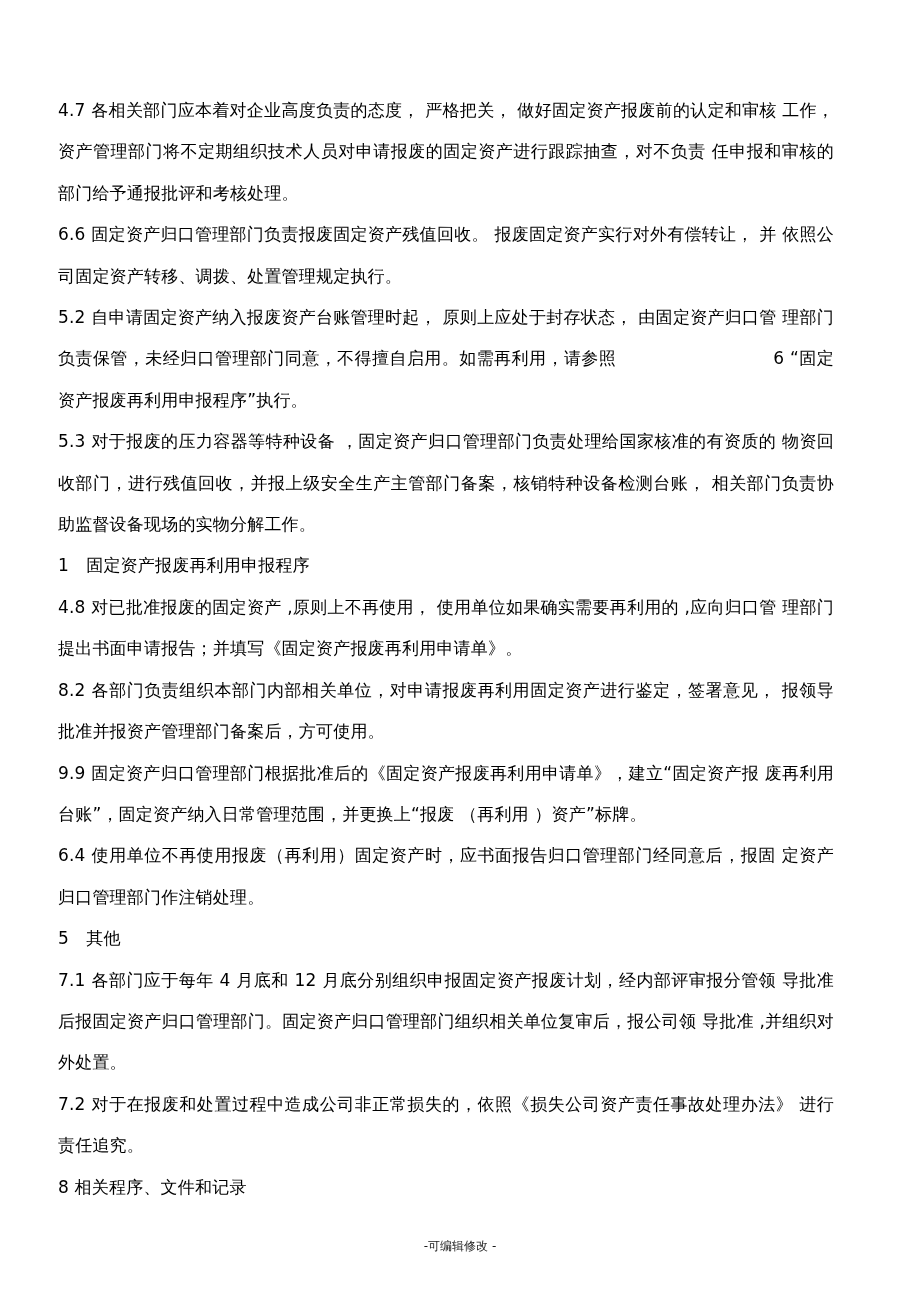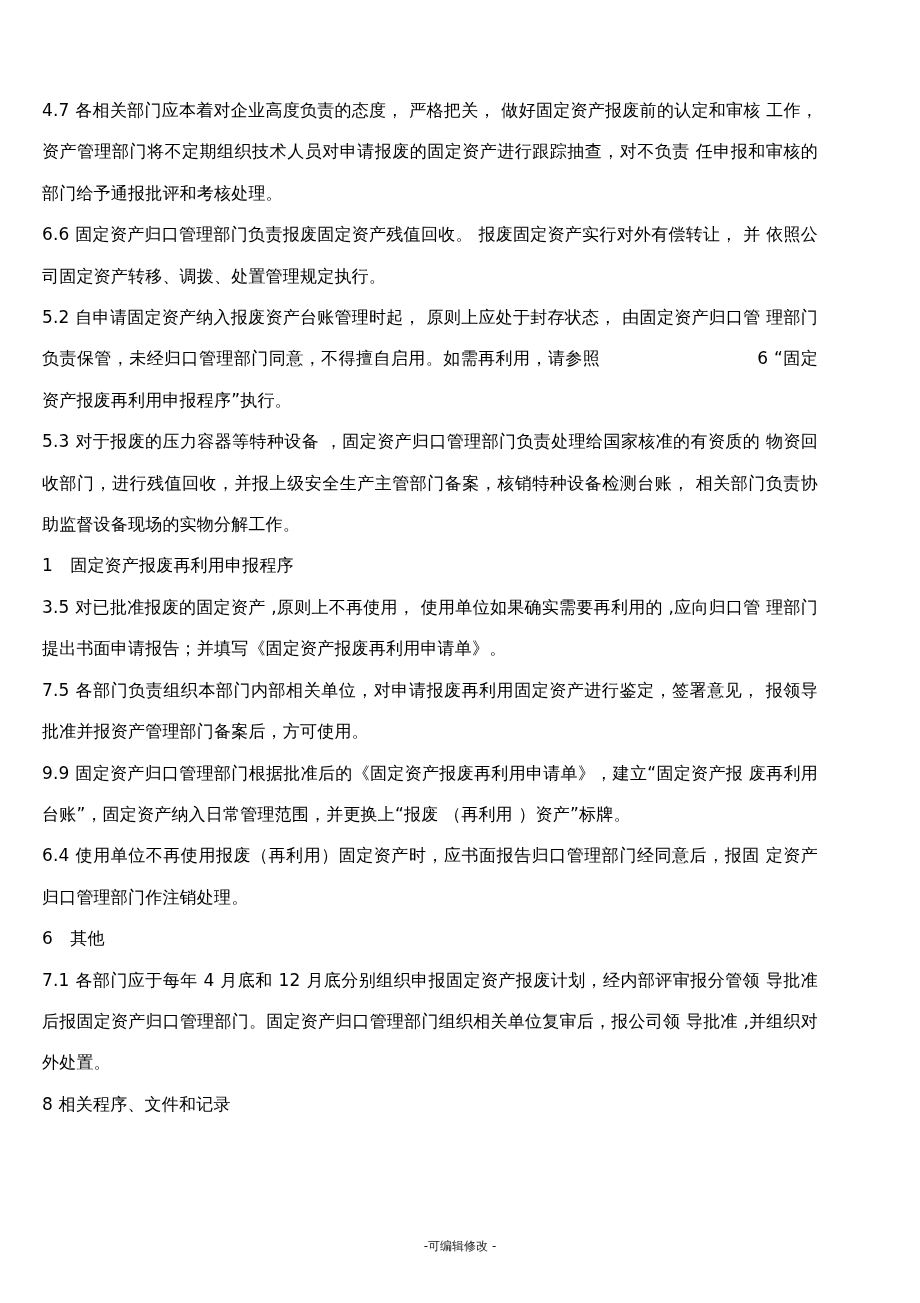--- a/index.html
+++ b/index.html
@@ -11,21 +11,21 @@
     position: relative;
     width: 920px;
     height: 1303px;
     background: #ffffff;
     overflow: hidden;
     font-family: "DejaVu Sans", sans-serif;
     color: #000000;
   }
   .doc-content {
     position: absolute;
-    left: 42px;
+    left: 58px;
     top: 90px;
     width: 776px;
     font-size: 17px;
     line-height: 41.4px;
     text-align: justify;
     letter-spacing: 0.2px;
     word-break: break-all;
   }
   .doc-content p {
     margin: 0;
@@ -46,24 +46,25 @@
 <body>
 
 <div class="page">
 
   <div class="doc-content">
     <p>4.7 各相关部门应本着对企业高度负责的态度， 严格把关， 做好固定资产报废前的认定和审核 工作，资产管理部门将不定期组织技术人员对申请报废的固定资产进行跟踪抽查，对不负责 任申报和审核的部门给予通报批评和考核处理。</p>
     <p>6.6 固定资产归口管理部门负责报废固定资产残值回收。 报废固定资产实行对外有偿转让， 并 依照公司固定资产转移、调拨、处置管理规定执行。</p>
     <p>5.2 自申请固定资产纳入报废资产台账管理时起， 原则上应处于封存状态， 由固定资产归口管 理部门负责保管，未经归口管理部门同意，不得擅自启用。如需再利用，请参照　　　　　　　　　6 “固定资产报废再利用申报程序”执行。</p>
     <p>5.3 对于报废的压力容器等特种设备 ，固定资产归口管理部门负责处理给国家核准的有资质的 物资回收部门，进行残值回收，并报上级安全生产主管部门备案，核销特种设备检测台账， 相关部门负责协助监督设备现场的实物分解工作。</p>
     <p>1　固定资产报废再利用申报程序</p>
-    <p>3.5 对已批准报废的固定资产 ,原则上不再使用， 使用单位如果确实需要再利用的 ,应向归口管 理部门提出书面申请报告；并填写《固定资产报废再利用申请单》。</p>
-    <p>7.5 各部门负责组织本部门内部相关单位，对申请报废再利用固定资产进行鉴定，签署意见， 报领导批准并报资产管理部门备案后，方可使用。</p>
+    <p>4.8 对已批准报废的固定资产 ,原则上不再使用， 使用单位如果确实需要再利用的 ,应向归口管 理部门提出书面申请报告；并填写《固定资产报废再利用申请单》。</p>
+    <p>8.2 各部门负责组织本部门内部相关单位，对申请报废再利用固定资产进行鉴定，签署意见， 报领导批准并报资产管理部门备案后，方可使用。</p>
     <p>9.9 固定资产归口管理部门根据批准后的《固定资产报废再利用申请单》，建立“固定资产报 废再利用台账”，固定资产纳入日常管理范围，并更换上“报废 （再利用 ）资产”标牌。</p>
     <p>6.4 使用单位不再使用报废（再利用）固定资产时，应书面报告归口管理部门经同意后，报固 定资产归口管理部门作注销处理。</p>
-    <p>6　其他</p>
+    <p>5　其他</p>
     <p>7.1 各部门应于每年 4 月底和 12 月底分别组织申报固定资产报废计划，经内部评审报分管领 导批准后报固定资产归口管理部门。固定资产归口管理部门组织相关单位复审后，报公司领 导批准 ,并组织对外处置。</p>
+    <p>7.2 对于在报废和处置过程中造成公司非正常损失的，依照《损失公司资产责任事故处理办法》 进行责任追究。</p>
     <p>8 相关程序、文件和记录</p>
   </div>
 
   <div class="page-footer">-可编辑修改 -</div>
 
 </div>
 
 </body></html>

